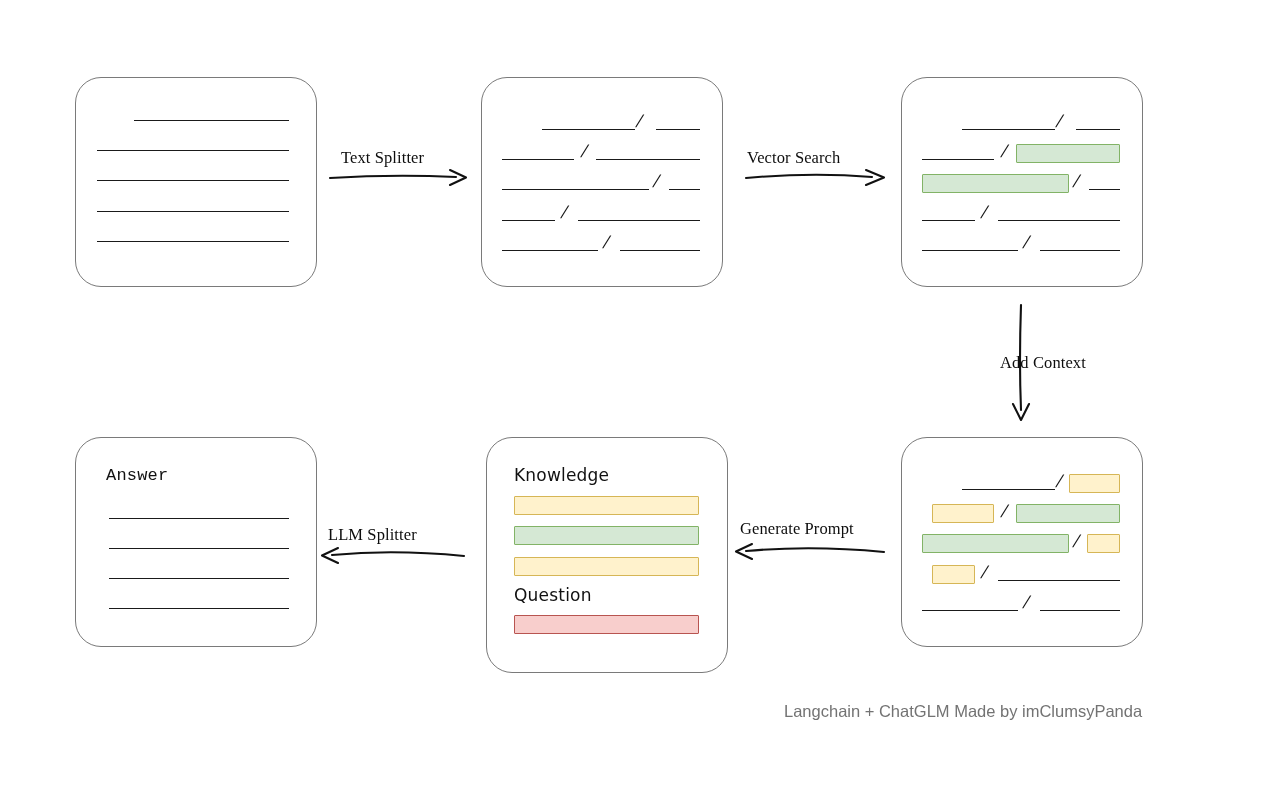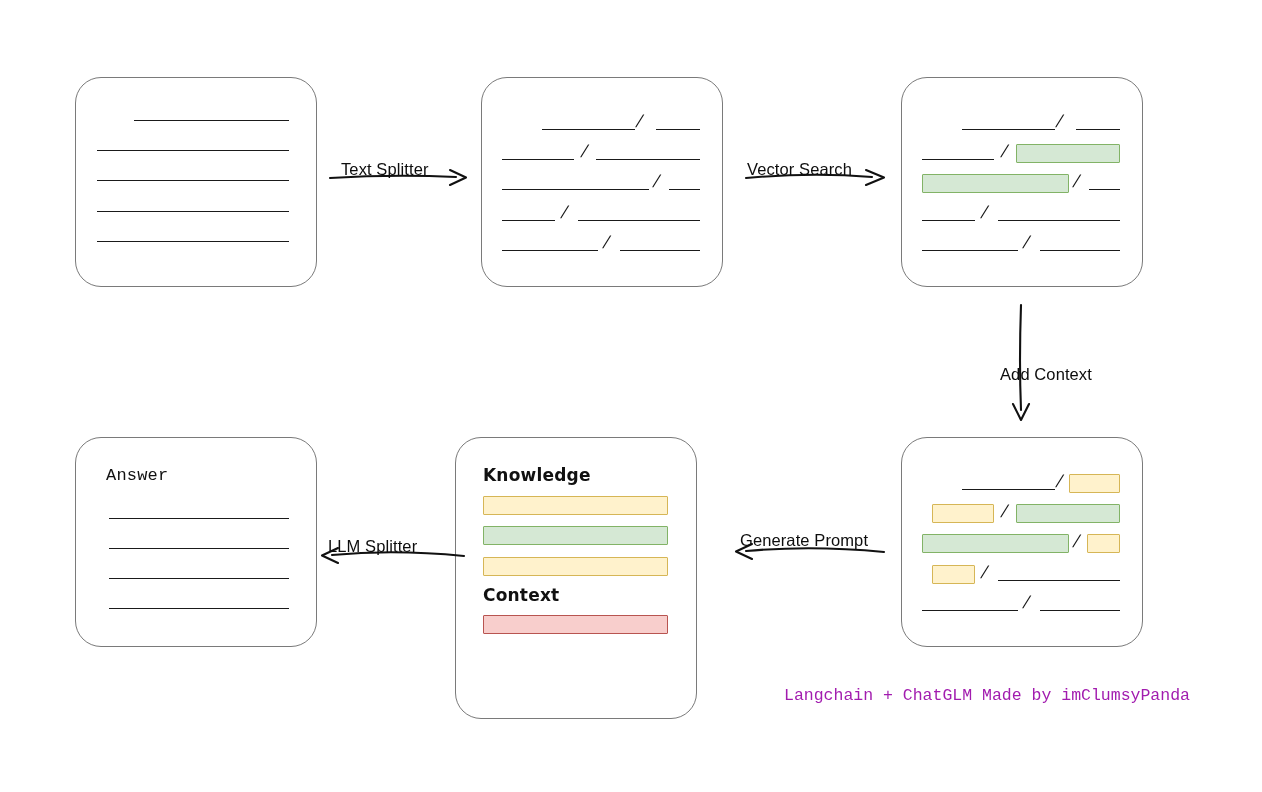--- a/index.html
+++ b/index.html
@@ -58,29 +58,29 @@
     letter-spacing: 0.2px;
     white-space: nowrap;
     font-family: "DejaVu Sans", sans-serif;
   }
   .edge-label {
     position: absolute;
     color: #0d0d0d;
     font-size: 16.5px;
     white-space: nowrap;
     letter-spacing: 0.1px;
-    font-family: Liberation Sans, sans-serif;
-    margin-top: 12px;
+    font-family: Liberation Serif, serif;
   }
   .footer-note {
     position: absolute;
-    color: #a21caf;
+    color: #737373;
     font-size: 16.5px;
     white-space: nowrap;
-    font-family: Liberation Mono, monospace;
+    font-family: Liberation Sans, sans-serif;
+    margin-top: 16px;
   }
   svg.arrow-layer {
     position: absolute;
     left: 0; top: 0;
     width: 1262px;
     height: 792px;
     overflow: visible;
     pointer-events: none;
   }
 </style>
@@ -159,26 +159,26 @@
 
     <div class="chip yellow" style="left:30px; top:127px; width:43px; height:19px;"></div>
     <div class="slash" style="left:80px; top:124px;">/</div>
     <div class="rule" style="left:96px; top:142px; width:122px;"></div>
 
     <div class="rule" style="left:20px; top:172px; width:96px;"></div>
     <div class="slash" style="left:122px; top:154px;">/</div>
     <div class="rule" style="left:138px; top:172px; width:80px;"></div>
   </div>
 
-  <div class="doc-box" style="left:455px; top:437px; width:242px; height:282px;font-weight:bold;">
+  <div class="doc-box" style="left:486px; top:437px; width:242px; height:236px;">
     <div class="box-label" style="left:27px; top:27px;">Knowledge</div>
     <div class="chip yellow" style="left:27px; top:58px; width:185px; height:19px;"></div>
     <div class="chip green" style="left:27px; top:88px; width:185px; height:19px;"></div>
     <div class="chip yellow" style="left:27px; top:119px; width:185px; height:19px;"></div>
-    <div class="box-label" style="left:27px; top:147px;">Context</div>
+    <div class="box-label" style="left:27px; top:147px;">Question</div>
     <div class="chip red" style="left:27px; top:177px; width:185px; height:19px;"></div>
   </div>
 
   <div class="doc-box" style="left:75px; top:437px; width:242px; height:210px;">
     <div class="box-label" style="left:30px; top:28px;font-family:Liberation Mono, monospace;">Answer</div>
     <div class="rule" style="left:33px; top:80px; width:180px;"></div>
     <div class="rule" style="left:33px; top:110px; width:180px;"></div>
     <div class="rule" style="left:33px; top:140px; width:180px;"></div>
     <div class="rule" style="left:33px; top:170px; width:180px;"></div>
   </div>

